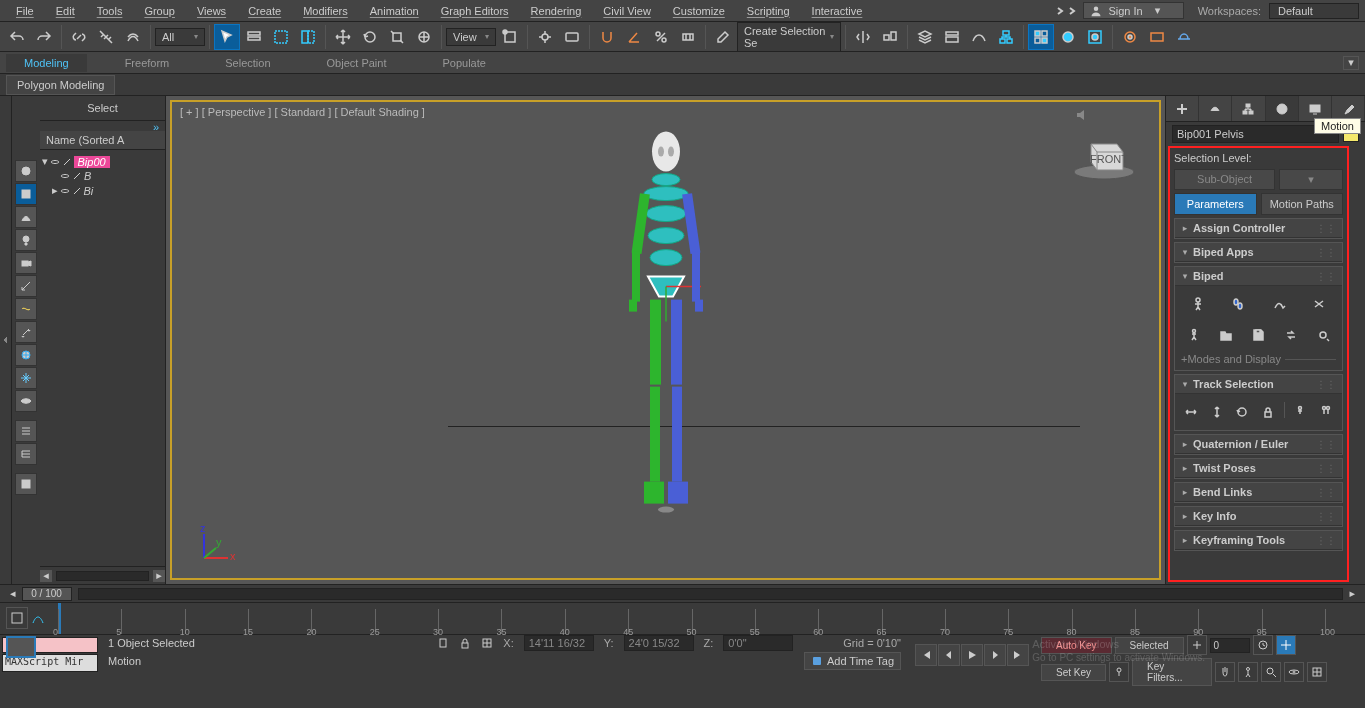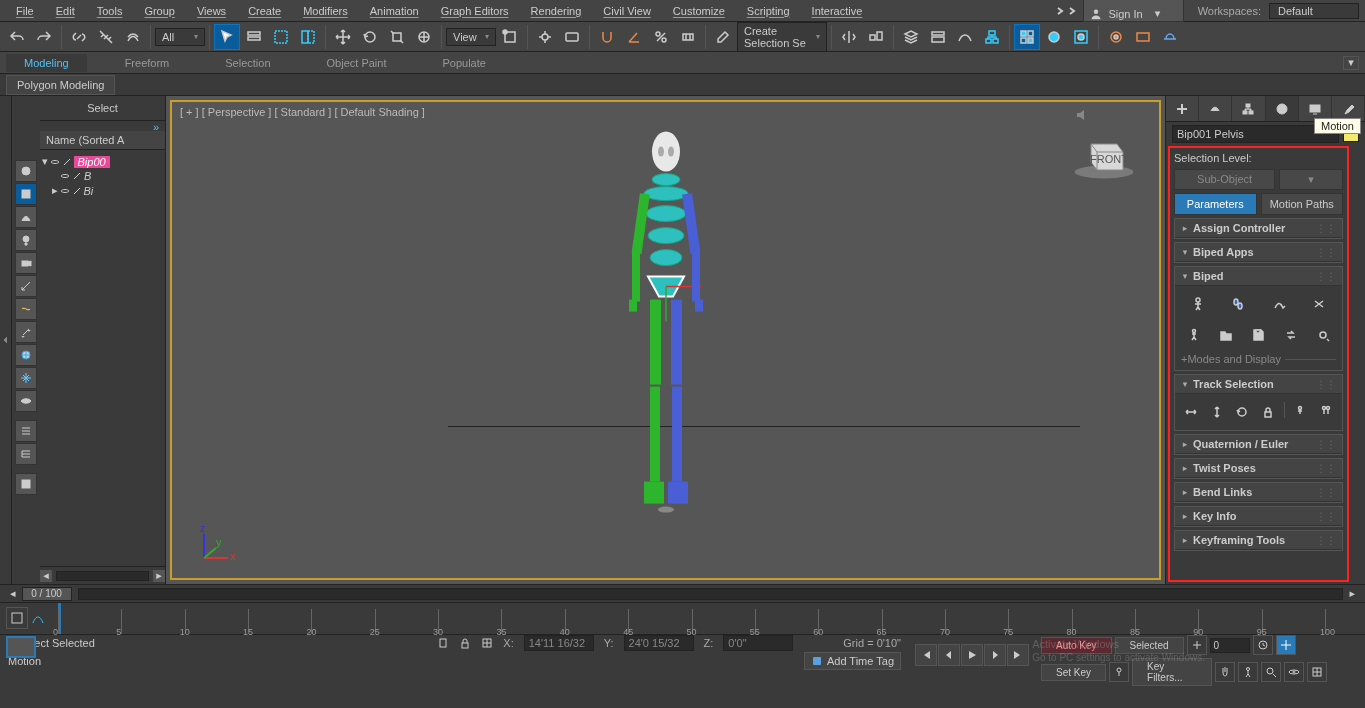--- a/index.html
+++ b/index.html
@@ -1,35 +1,35 @@
 <!DOCTYPE html>
 <html><head>
 <meta charset="utf-8">
 <style>
 * { margin:0; padding:0; box-sizing:border-box; font-family:"Segoe UI",Arial,sans-serif; font-size:11px; user-select:none; }
 body { background:#3a3a3a; color:#ccc; width:1365px; height:708px; overflow:hidden; position:relative; }
 .menubar { display:flex; align-items:center; height:22px; background:#444; border-bottom:1px solid #222; padding:0 6px; gap:2px;}
 .menubar .menu-item { padding:3px 10px; text-decoration:underline; text-underline-offset:2px; text-decoration-color:#999; cursor:default;}
 .menubar .spacer { flex:1; }
-.menubar .signin { background:#555; border:1px solid #333; padding:7px 14px 1px 6px; display:flex; align-items:center; gap:6px;}
+.menubar .signin { background:#555; border:1px solid #333; padding:1px 14px 1px 6px; display:flex; align-items:center; gap:6px;}
 .menubar .signin svg { width:12px; height:12px; fill:#ccc;}
 .menubar .chev { width:14px; margin-left:6px; }
 .menubar .ws-label { margin:0 6px 0 12px; color:#aaa; }
 .menubar .ws-box { background:#3a3a3a; border:1px solid #222; padding:1px 8px; width:90px;}
 .menubar .arrows { display:flex; gap:2px; margin-right:4px;}
 .menubar .arrows svg { width:10px; height:10px; stroke:#ccc; fill:none; stroke-width:2;}
 
 .toolbar { display:flex; align-items:center; height:30px; background:#444; border-bottom:1px solid #222; padding:0 4px; gap:1px;}
 .toolbar .sep { width:1px; height:24px; background:#555; margin:0 3px;}
 .toolbar .tbtn { width:26px; height:26px; display:flex; align-items:center; justify-content:center; border:1px solid transparent; }
 .toolbar .tbtn.active { background:#0a5d9a; border-color:#0a75c2;}
 .toolbar .tbtn svg { width:16px;height:16px; stroke:#ccc; fill:none; stroke-width:1.5;}
 .toolbar .drop { background:#3a3a3a; border:1px solid #222; padding:2px 6px; min-width:50px; display:flex; align-items:center; justify-content:space-between;}
 .toolbar .drop .dchev { font-size:8px; color:#888;}
-.toolbar .csdrop { width:90px;}
+.toolbar .csdrop { width:104px;}
 
 .ribbon-tabs { display:flex; align-items:center; height:22px; background:#444; gap:20px; padding:0 6px; border-bottom:1px solid #222;}
 .ribbon-tabs .rt { padding:3px 18px; color:#999;}
 .ribbon-tabs .rt.active { background:#3a3a3a; color:#4fc3f7;}
 .ribbon-tabs .rtbtn { width:16px; height:14px; border:1px solid #555; margin-left:auto; display:flex; align-items:center; justify-content:center;}
 .ribbon-sub { height:22px; background:#3a3a3a; padding:0 6px; display:flex; align-items:center; border-bottom:1px solid #222;}
 .ribbon-sub .rs { padding:3px 10px; border:1px solid #555; background:#444;}
 
 .main { display:flex; height:488px; }
 .left-tool-col { width:154px; background:#3a3a3a; border-right:1px solid #222; display:flex;}
@@ -883,20 +883,24 @@
       <div class="tick" style="left: 95%;">
         <div class="num">95</div>
       </div>
       <div class="tick" style="left: 100%;">
         <div class="num">100</div>
       </div>
     </div>
 </div>
 
 <div class="status">
+  <div class="status-left">
+    <div class="slbox"></div>
+    <div class="slinput">MAXScript Mir</div>
+  </div>
   <div class="status-mid">
     <div class="sm-top">
       <span>1 Object Selected</span>
       <span style="flex:1"></span>
       <svg class="lock" viewBox="0 0 12 12">
           <rect x="3" y="2" width="6" height="8" fill="none" stroke="#ccc"></rect>
         </svg>
       <svg class="lock" viewBox="0 0 12 12">
           <rect x="3" y="6" width="6" height="5" fill="none" stroke="#ccc"></rect>
           <path d="M4 6V4a2 2 0 014 0v2" fill="none" stroke="#ccc"></path>

